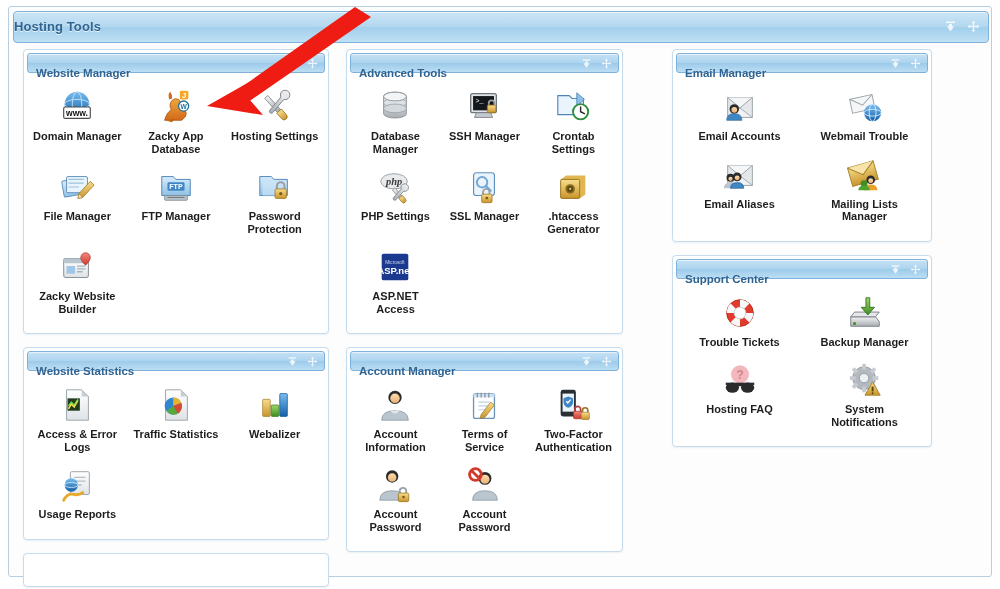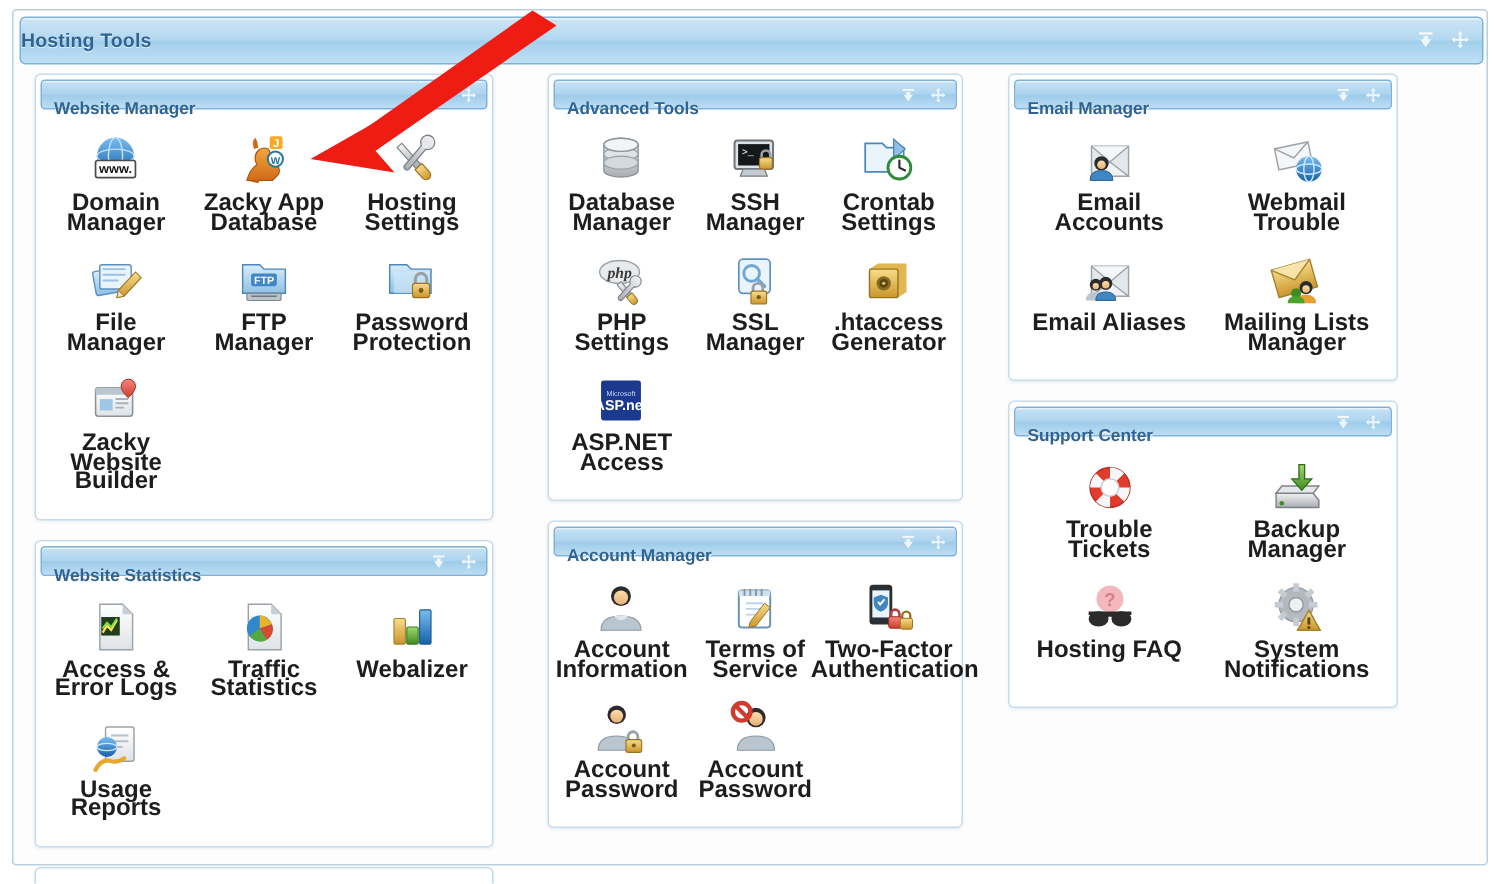--- a/index.html
+++ b/index.html
@@ -54,21 +54,21 @@
   }
 
   
   .cols {
     position: absolute;
     left: 4px; top: 42px;
     width: 976px; height: 520px;
   }
   .col { position: absolute; top: 0; }
   .col-a { left: 10px;  width: 306px; }
-  .col-b { left: 352px; width: 277px; }
+  .col-b { left: 333px; width: 277px; }
   .col-c { left: 659px; width: 260px; }
 
   
   .panel {
     position: relative;
     background: #ffffff;
     border: 1px solid #c6dced;
     border-radius: 4px;
     margin-bottom: 13px;
     box-shadow: 0 1px 2px rgba(120,150,175,.13);
@@ -118,21 +118,21 @@
   }
   .panel-2col .tile { width: 50%; }
   .tile .ic {
     width: 40px; height: 40px;
     display: flex;
     align-items: center;
     justify-content: center;
     margin-bottom: 3px;
   }
   .tile .lbl {
-    font-size: 16px;
+    font-size: 11px;
     font-weight: bold;
     color: #1d1d1d;
     text-align: center;
     line-height: 12.5px;
     max-width: 104px;
   }
 
   
   .arrow {
     position: absolute;

